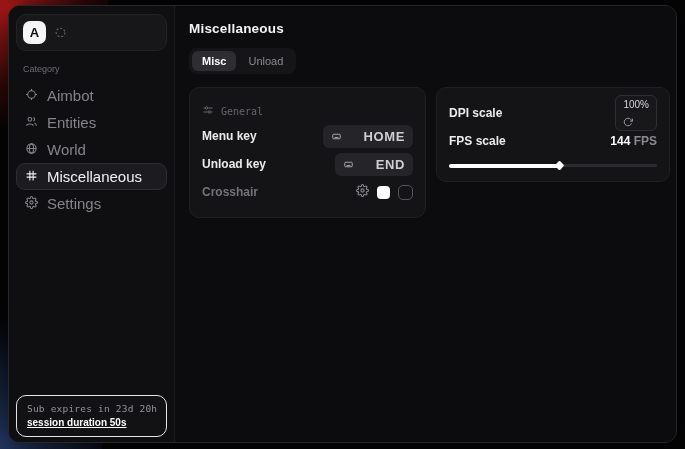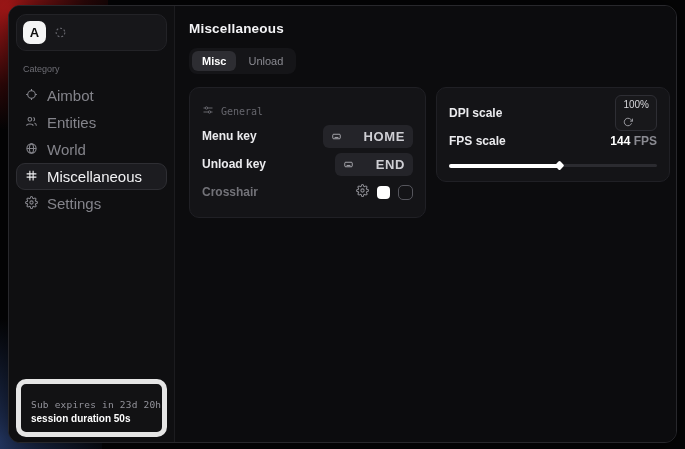--- a/index.html
+++ b/index.html
@@ -47,25 +47,25 @@
   .nav { display:flex; flex-direction:column; }
   .nav-item {
     display:flex; align-items:center; gap:9px; height:27px; padding:0 8px;
     border:1px solid transparent; border-radius:9px;
     color:#84848b; font-size:15px; cursor:default;
   }
   .nav-item svg { flex:0 0 auto; }
   .nav-item.selected { background:#1c1c20; border-color:#2e2e33; color:#f2f2f4; }
   .spacer { flex:1; }
   .sub-card {
-    border:5px solid #e5e5e5; background:#121214; border-radius:10px;
-    padding:15px 10px 8px;
+    border:1px solid #e5e5e5; background:#121214; border-radius:10px;
+    padding:7px 10px 8px;
   }
   .sub-line1 { font-family:"DejaVu Sans Mono", monospace; font-size:9.5px; color:#92929a; letter-spacing:.2px; white-space:nowrap; }
-  .sub-line2 { font-size:10px; font-weight:bold; color:#fdfdfd; margin-top:3px; }
+  .sub-line2 { font-size:10px; font-weight:bold; color:#fdfdfd; margin-top:3px;text-decoration:underline; }
   
   .main { flex:1; padding:15px 6px 15px 14px; background:#0c0c0e; }
   .main-title { font-size:13.5px; font-weight:bold; color:#f4f4f6; letter-spacing:.2px; }
   .tabs { display:inline-flex; background:#151518; border-radius:8px; padding:3px; gap:2px; margin-top:12px; }
   .tab { font-size:11px; color:#8a8a91; padding:4px 10px; border-radius:6px; cursor:default; }
   .tab.active { background:#2d2d32; color:#ffffff; font-weight:bold; }
   .cards { display:flex; gap:10px; margin-top:13px; align-items:flex-start; }
   .card {
     background:#141417; border:1px solid #202025; border-radius:10px;
     padding:10px 12px 12px;

